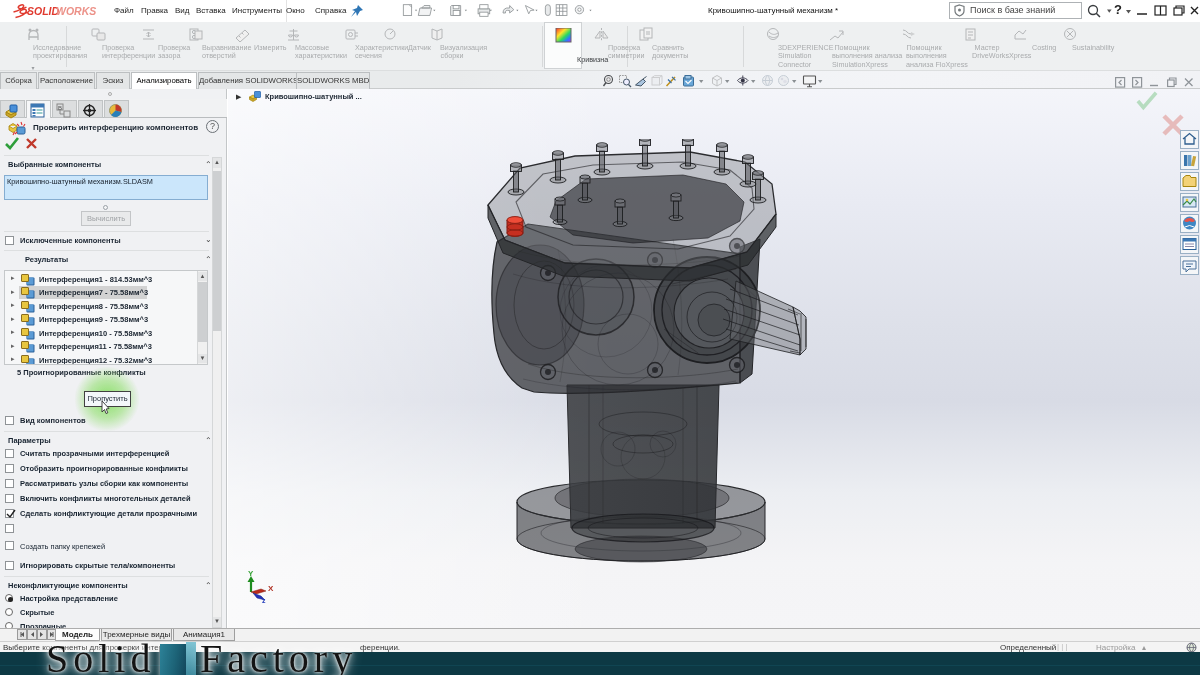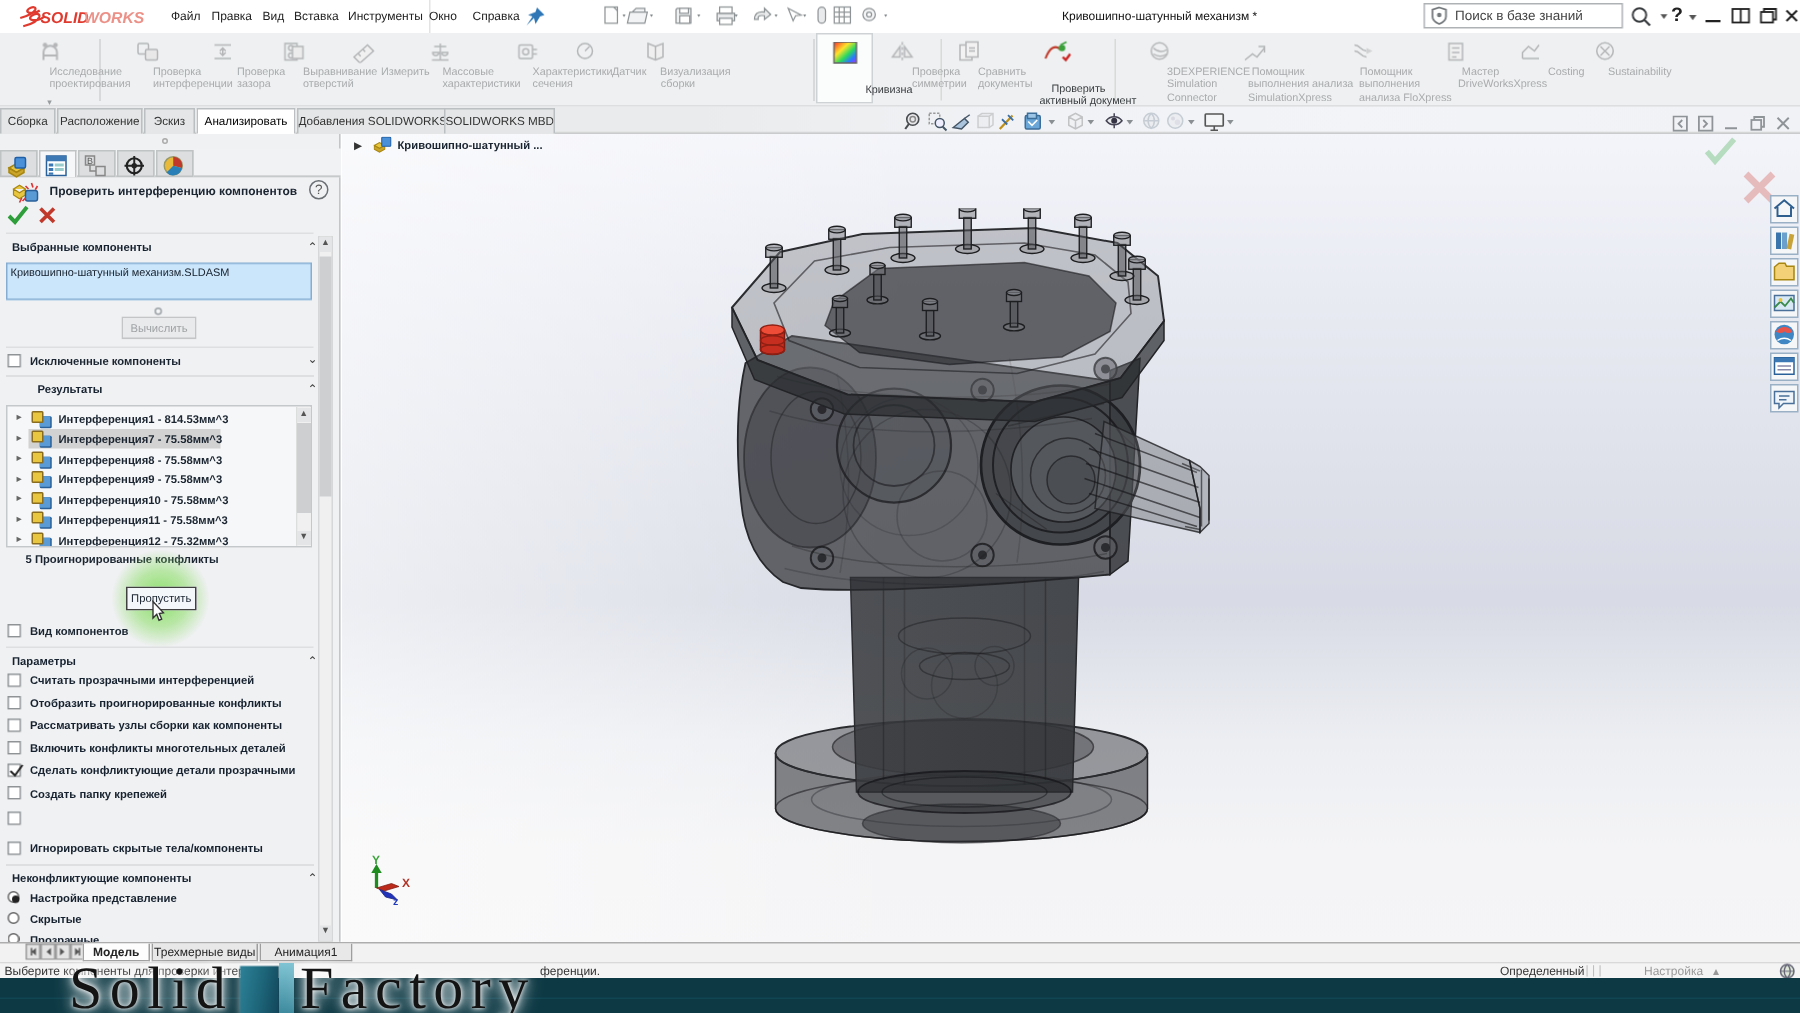--- a/index.html
+++ b/index.html
@@ -243,31 +243,20 @@
       </div>
   <div class="rb" style="left:620px;width:52px;">
         <div class="ricon"><svg width="17" height="15">
             <rect x="2" y="3" width="8" height="10" stroke="#b4b6b8" fill="#f2f2f2"></rect>
             <rect x="6" y="1" width="8" height="10" stroke="#b4b6b8" fill="#f2f2f2"></rect>
             <path d="M8 5 h4 M8 7 h4" stroke="#b4b6b8"></path>
           </svg></div>
         <div class="lbl">Сравнить
 документы</div>
       </div>
-  <div class="rb en" style="left:661px;width:84px;">
-        <div class="ricon"><svg width="19" height="15">
-            <path d="M2 12 C5 4 9 3 12 6" stroke="#c0392b" fill="none" stroke-width="1.4"></path>
-            <circle cx="13" cy="5" r="2.2" fill="#3aa13a"></circle>
-            <path d="M12 3 l4 -2" stroke="#3aa13a" stroke-width="1.2"></path>
-            <path d="M13.5 11 l2 2 3 -4" stroke="#cc2222" stroke-width="1.6" fill="none"></path>
-          </svg></div>
-        <div class="lbl">Проверить
-активный документ</div>
-        <div style="margin-top:4px;color:#555;font-size:6px;">▾</div>
-      </div>
   <div class="rb" style="left:746px;width:54px;">
         <div class="ricon"><svg width="17" height="15">
             <circle cx="8" cy="7" r="5.5" stroke="#b4b6b8" fill="none"></circle>
             <path d="M4 5 c3 3 6 3 9 1 M4 9 c3 2 6 2 9 0" stroke="#b4b6b8" fill="none"></path>
           </svg></div>
         <div class="lbl">3DEXPERIENCE
 Simulation
 Connector</div>
       </div>
   <div class="rb" style="left:800px;width:72px;">
@@ -512,21 +501,21 @@
   <div class="chk" style="left:5px;top:390px;"></div>
       <div class="clabel" style="left:20px;top:390px;font-weight:bold;">Рассматривать узлы сборки как компоненты</div>
   <div class="chk" style="left:5px;top:405px;"></div>
       <div class="clabel" style="left:20px;top:405px;font-weight:bold;">Включить конфликты многотельных деталей</div>
   <div class="chk" style="left:5px;top:420px;"></div>
       <div class="clabel" style="left:20px;top:420px;font-weight:bold;">Сделать конфликтующие детали прозрачными</div>
   <svg class="abs" style="left:5px;top:419px;" width="12" height="12" viewBox="0 0 12 12">
         <path d="M2 6 l3 3 5 -7" stroke="#222" stroke-width="1.4" fill="none"></path>
       </svg>
   <div class="chk" style="left:5px;top:435px;"></div>
-      <div class="clabel" style="left:20px;top:436px;font-weight:bold;">Создать папку крепежей</div>
+      <div class="clabel" style="left:20px;top:453px;font-weight:normal;">Создать папку крепежей</div>
   <div class="chk" style="left:5px;top:452px;"></div>
   <div class="chk" style="left:5px;top:472px;"></div>
       <div class="clabel" style="left:20px;top:472px;font-weight:bold;">Игнорировать скрытые тела/компоненты</div>
   <div class="pdiv" style="top:487px;"></div>
 
   <div class="sechead" style="top:492px;">Неконфликтующие компоненты</div>
   <div class="abs" style="left:205px;top:492px;font-size:8px;color:#444;">⌃</div>
   <div class="abs" style="left:5px;top:505px;width:8px;height:8px;border:1px solid #666;border-radius:50%;background:#fff;"></div>
   <div class="abs" style="left:7.5px;top:507.5px;width:5px;height:5px;border-radius:50%;background:#222;"></div>
   <div class="clabel" style="left:20px;top:505px;font-weight:bold;">Настройка представление</div>

